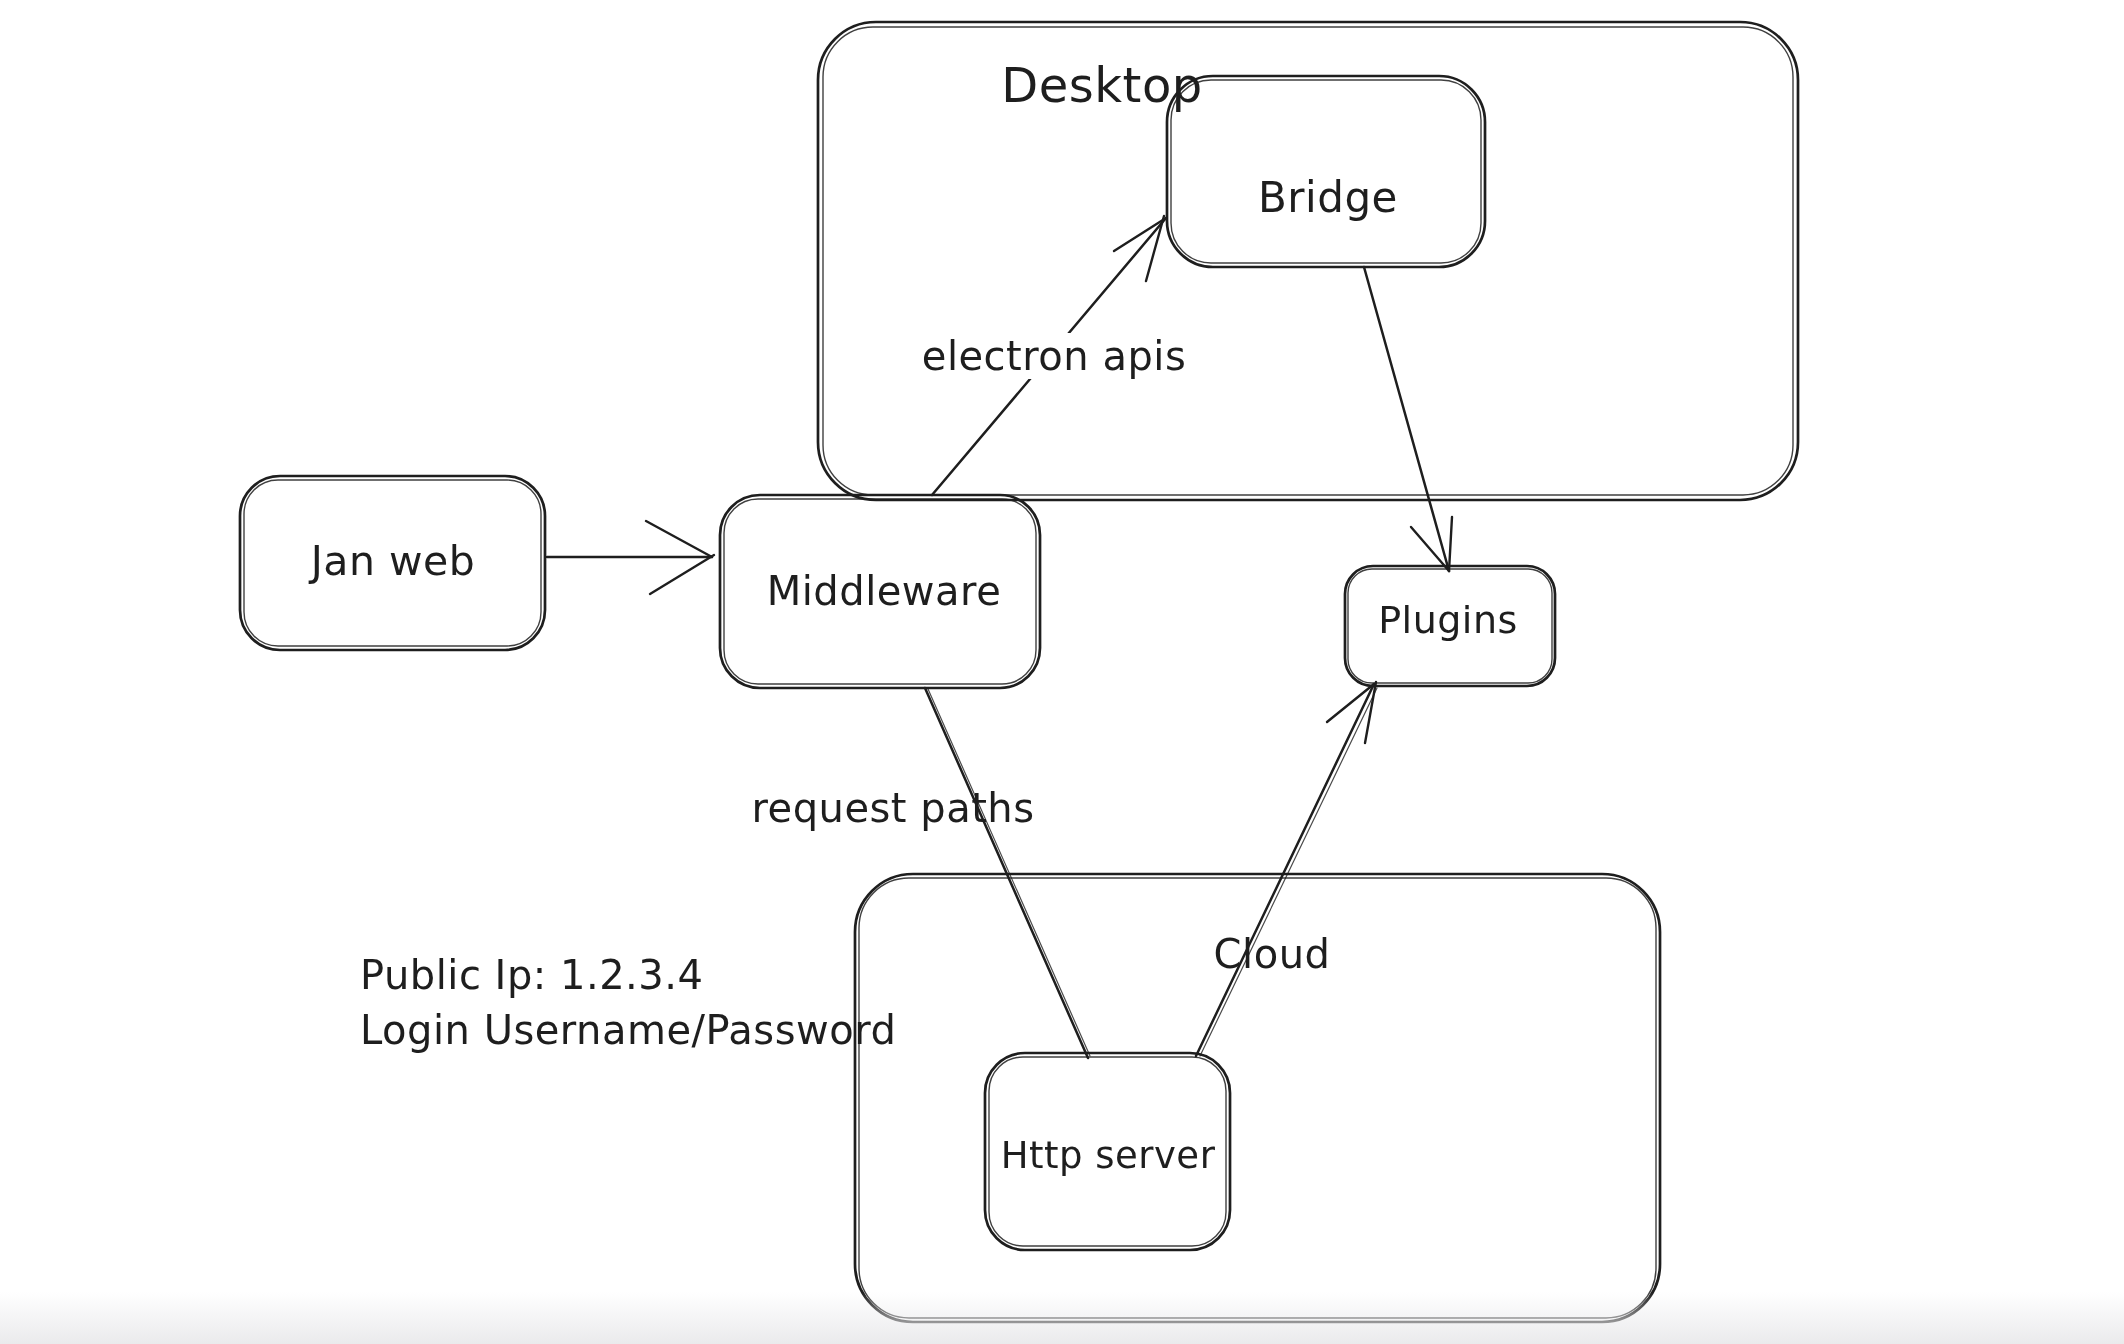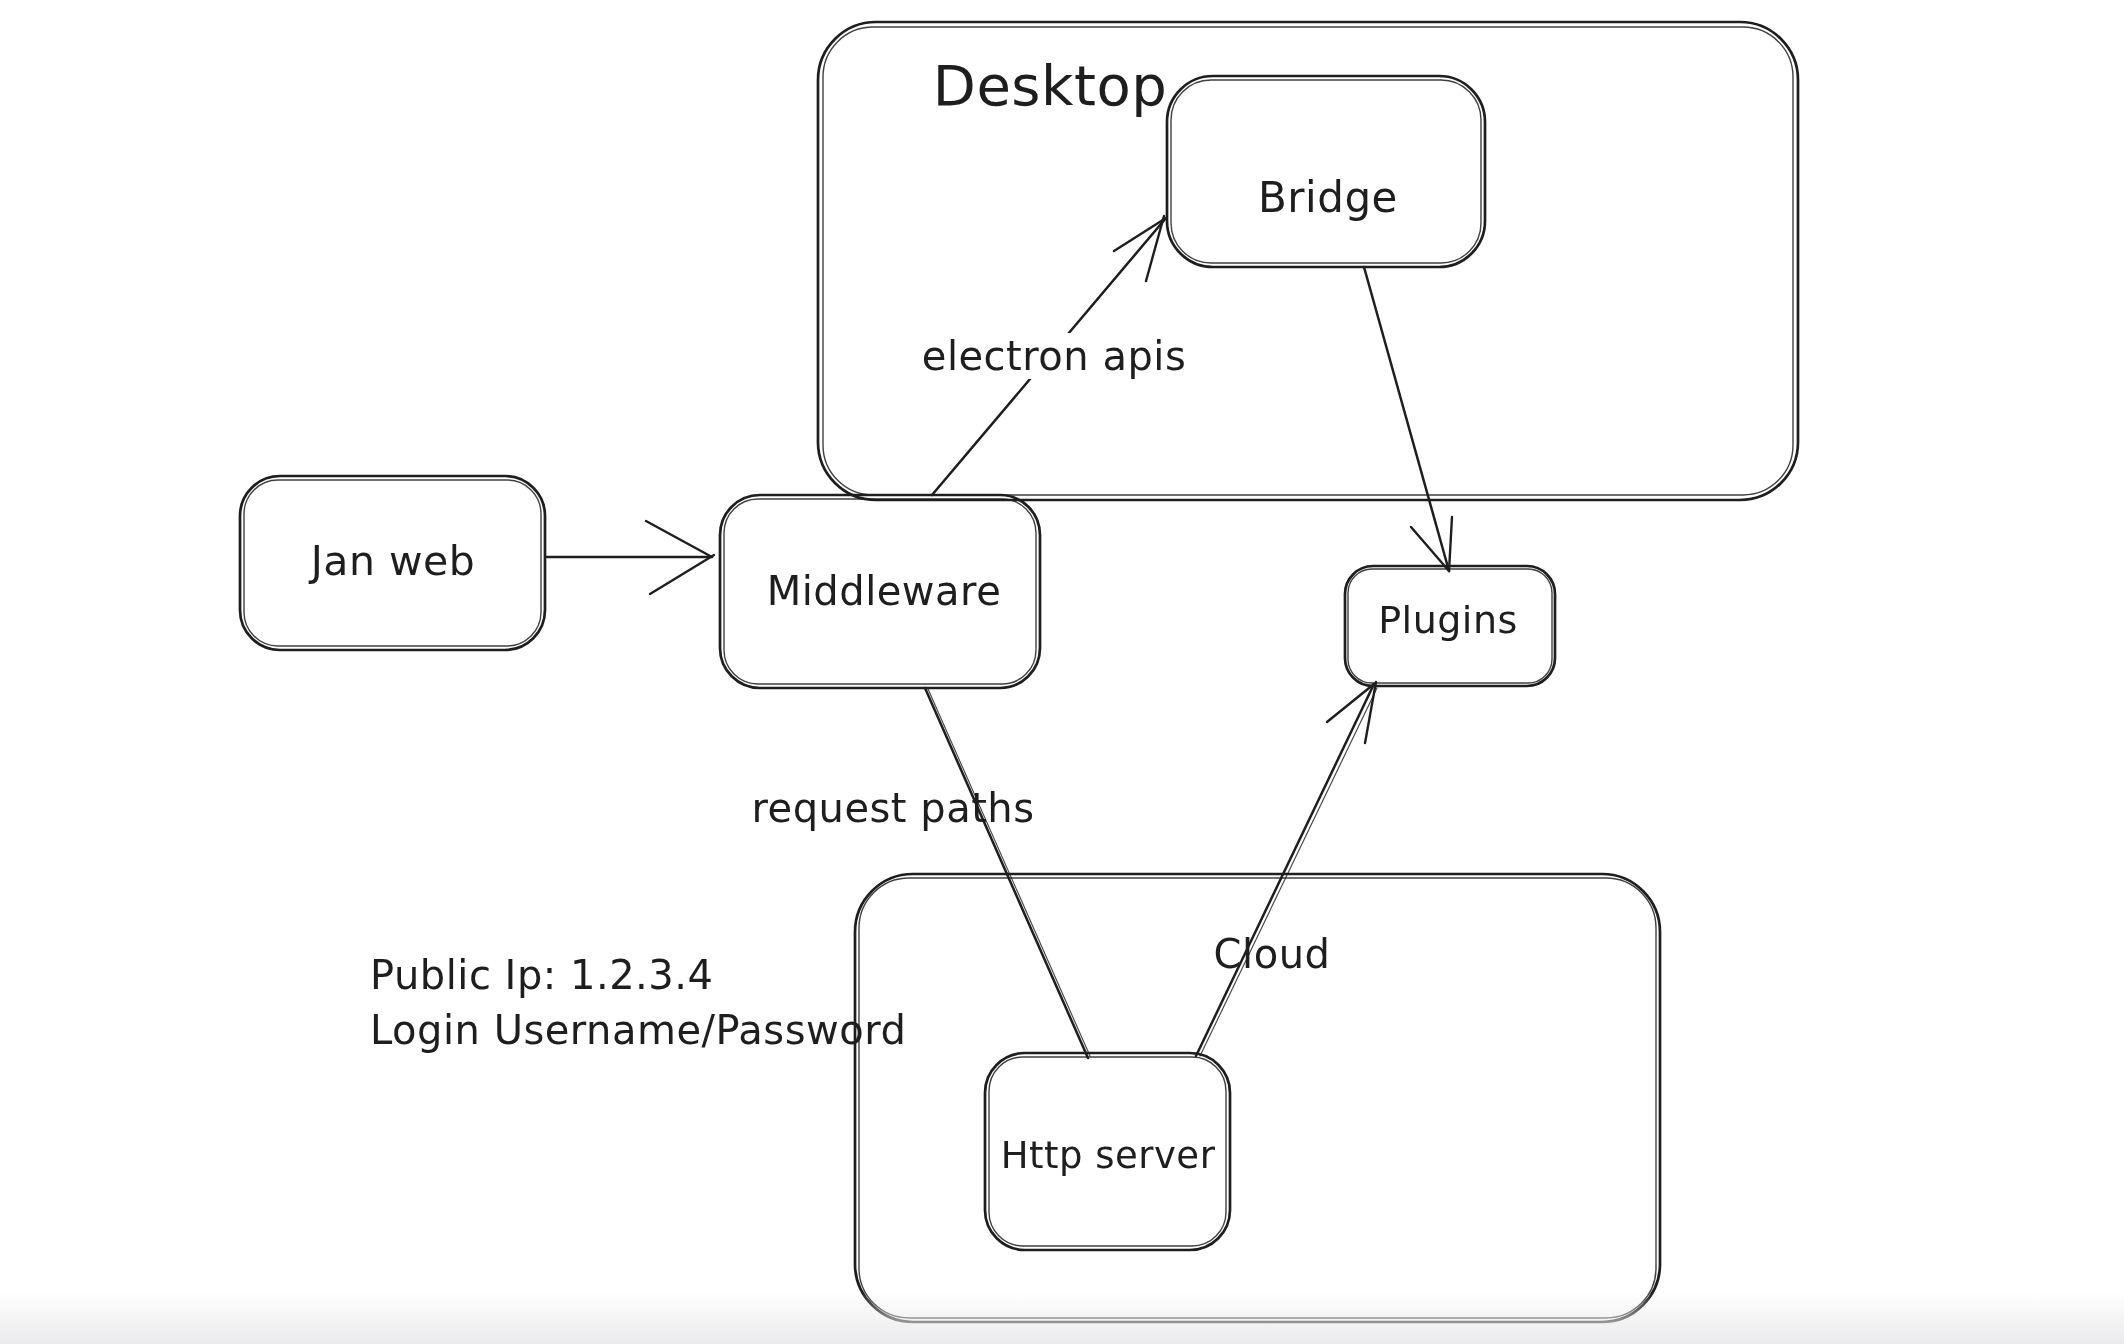--- a/index.html
+++ b/index.html
@@ -85,31 +85,31 @@
     </g>
 
     <g>
       <path class="shaft" d="M1196 1056 L1374 684"></path>
       <path class="shaft2" d="M1200 1056 L1377 688"></path>
       <path class="barb" d="M1374 684 L1327 722"></path>
       <path class="barb" d="M1376 682 L1365 743"></path>
     </g>
   </svg>
 
-  <div class="label" style="left:1050px;top:85px;font-size:56px;">Desktop</div>
+  <div class="label" style="left:1102px;top:85px;font-size:48px;">Desktop</div>
   <div class="label" style="left:1272px;top:954px;font-size:40px;">Cloud</div>
 
   <div class="label" style="left:393px;top:561px;font-size:41px;text-align:right;">Jan web</div>
   <div class="label" style="left:884px;top:591px;font-size:40px;">Middleware</div>
   <div class="label" style="left:1328px;top:197px;font-size:42px;">Bridge</div>
   <div class="label" style="left:1448px;top:620px;font-size:38px;text-align:right;">Plugins</div>
   <div class="label" style="left:1108px;top:1155px;font-size:37px;">Http server</div>
 
   <div class="label" style="left:893px;top:808px;font-size:40px;">request paths</div>
   <div class="label edge-label-bg" style="left:1054px;top:356px;font-size:40px;">electron apis</div>
 
-  <div class="text-block" style="left:370px;top:948px;">
+  <div class="text-block" style="left:360px;top:948px;">
     <div>Public Ip: 1.2.3.4</div>
     <div>Login Username/Password</div>
   </div>
 
   <div id="bottom-fade"></div>
 </div>
 
 </body></html>

